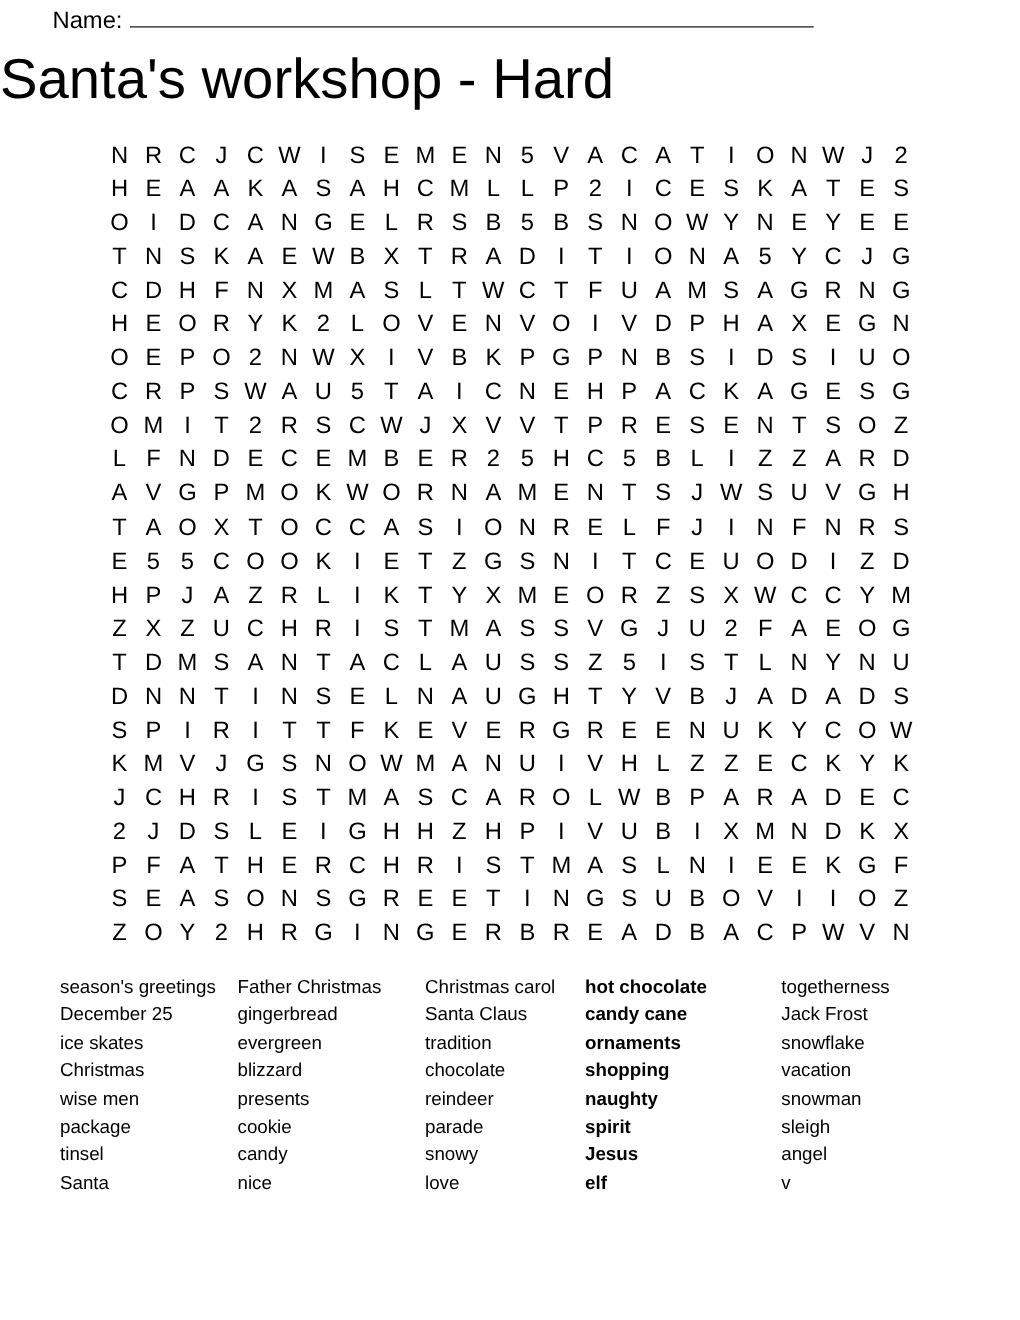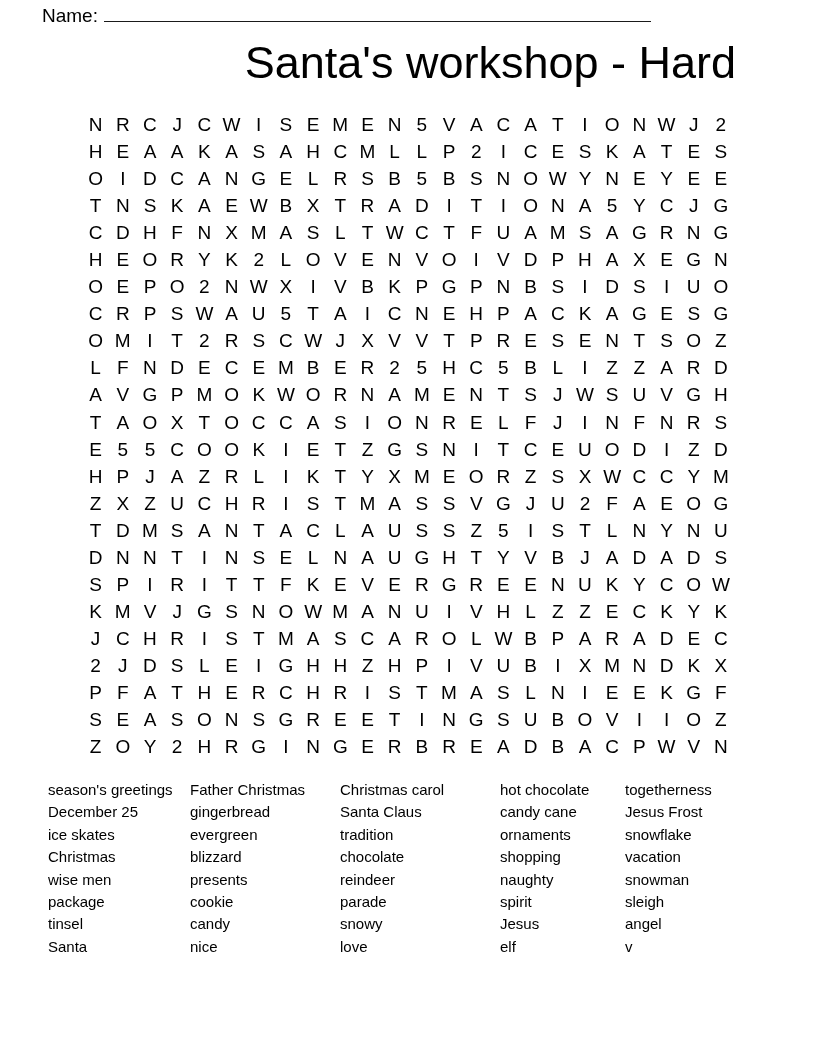--- a/index.html
+++ b/index.html
@@ -33,21 +33,21 @@
     flex: 1 1 auto;
     margin-left: 6px;
     height: 20px;
     border-bottom: 1.6px solid #1a1a1a;
   }
   .title {
     position: absolute;
     top: 34px;
     left: 0;
     right: 0;
-    text-align: right;
+    text-align: left;
     font-size: 45px;
     line-height: 58px;
     font-weight: 400;
     letter-spacing: 0px;
   }
   .grid {
     position: absolute;
     left: 82px;
     top: 111px;
     display: grid;
@@ -693,33 +693,33 @@
       <div class="word-col" style="left: 340px;">
         <div class="word">Christmas carol</div>
         <div class="word">Santa Claus</div>
         <div class="word">tradition</div>
         <div class="word">chocolate</div>
         <div class="word">reindeer</div>
         <div class="word">parade</div>
         <div class="word">snowy</div>
         <div class="word">love</div>
       </div>
-      <div class="word-col" style="left: 500px;">
+      <div class="word-col" style="left: 468px; font-weight: bold;">
         <div class="word">hot chocolate</div>
         <div class="word">candy cane</div>
         <div class="word">ornaments</div>
         <div class="word">shopping</div>
         <div class="word">naughty</div>
         <div class="word">spirit</div>
         <div class="word">Jesus</div>
         <div class="word">elf</div>
       </div>
       <div class="word-col" style="left: 625px;">
         <div class="word">togetherness</div>
-        <div class="word">Jesus Frost</div>
+        <div class="word">Jack Frost</div>
         <div class="word">snowflake</div>
         <div class="word">vacation</div>
         <div class="word">snowman</div>
         <div class="word">sleigh</div>
         <div class="word">angel</div>
         <div class="word">v</div>
       </div>
     </div>
 
 </div>

